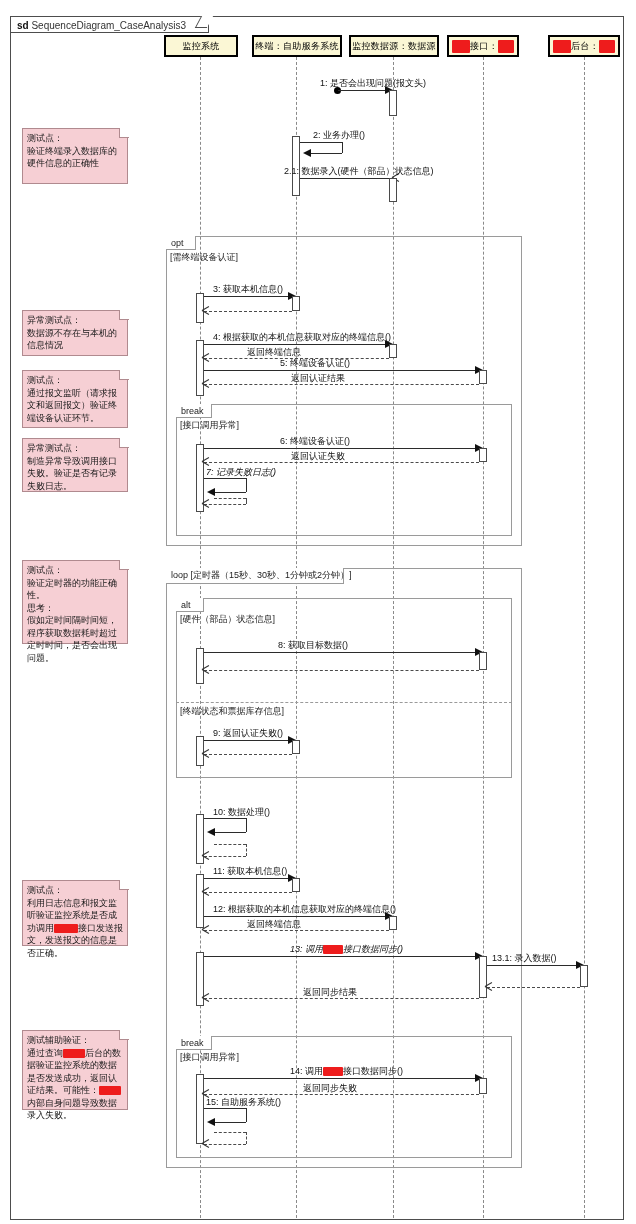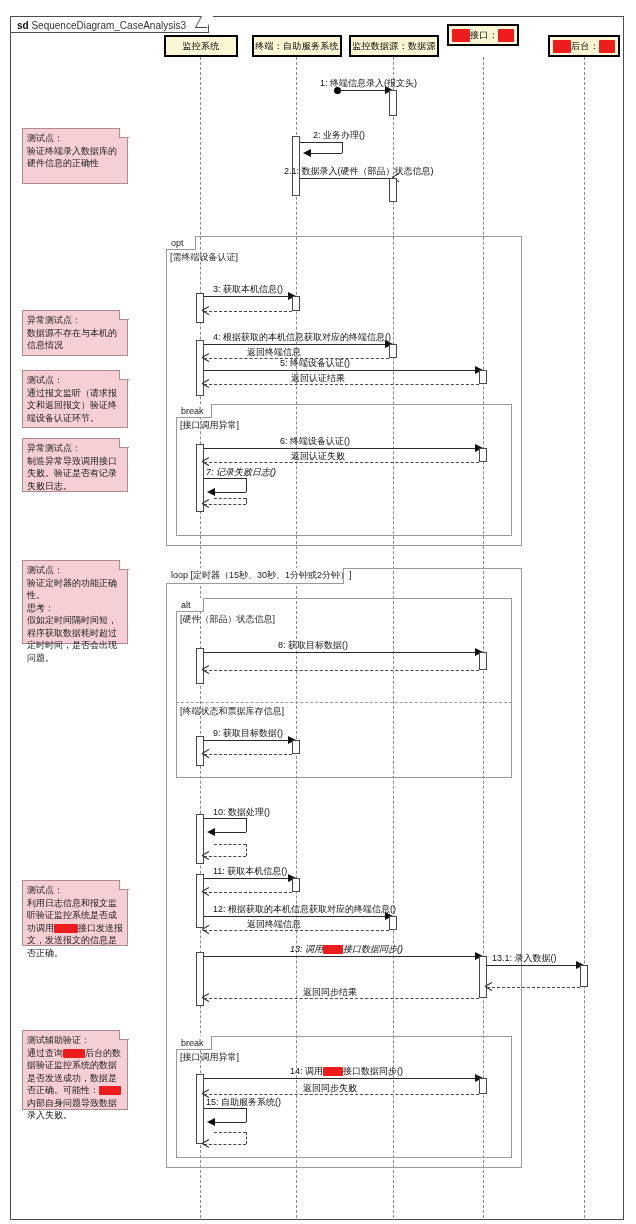--- a/index.html
+++ b/index.html
@@ -76,38 +76,38 @@
   <div class="lifeline-head" style="left:252px;top:27px;width:90px;">
       <span>终端：自助服务系统</span>
     </div>
   <div class="lifeline-line" style="left:296px;top:49px;height:1161px;"></div>
 
   <div class="lifeline-head" style="left:349px;top:27px;width:90px;">
       <span>监控数据源：数据源</span>
     </div>
   <div class="lifeline-line" style="left:393px;top:49px;height:1161px;"></div>
 
-  <div class="lifeline-head" style="left:447px;top:16px;width:72px;">
+  <div class="lifeline-head" style="left:447px;top:27px;width:72px;">
     <span class="redact" style="width:18px;height:13px;"></span>
       <span>接口：</span>
       <span class="redact" style="width:16px;height:13px;"></span>
   </div>
   <div class="lifeline-line" style="left:483px;top:49px;height:1161px;"></div>
 
   <div class="lifeline-head" style="left:548px;top:27px;width:72px;">
     <span class="redact" style="width:18px;height:13px;"></span>
       <span>后台：</span>
       <span class="redact" style="width:16px;height:13px;"></span>
   </div>
   <div class="lifeline-line" style="left:584px;top:49px;height:1161px;"></div>
 
   <div class="found-dot" style="left:334px;top:79px;"></div>
   <div class="msg-line" style="left:338px;top:82px;width:51px;"></div>
   <div class="arrow-solid right" style="left:385px;top:78px;"></div>
-  <div class="msg-label" style="left:320px;top:70px;">1: 终端信息录入(报文头)</div>
+  <div class="msg-label" style="left:320px;top:70px;">1: 是否会出现问题(报文头)</div>
   <div class="activation" style="left:389px;top:82px;height:26px;"></div>
 
   <div class="activation" style="left:292px;top:128px;height:60px;"></div>
   <div class="msg-line" style="left:300px;top:134px;width:42px;"></div>
   <div class="self-v" style="left:342px;top:134px;height:11px;"></div>
   <div class="msg-line" style="left:310px;top:145px;width:32px;"></div>
   <div class="arrow-solid left" style="left:303px;top:141px;"></div>
   <div class="msg-label" style="left:313px;top:122px;">2: 业务办理()</div>
 
   <div class="msg-line" style="left:300px;top:170px;width:89px;"></div>
@@ -184,21 +184,21 @@
   <div class="activation" style="left:479px;top:644px;height:18px;"></div>
   <div class="msg-line ret" style="left:204px;top:662px;width:275px;"></div>
   <div class="arrow-open left" style="left:202px;top:658px;"></div>
 
   <div class="frag-divider" style="left:176px;top:694px;width:336px;"></div>
   <div class="frag-guard" style="left:180px;top:698px;">[终端状态和票据库存信息]</div>
 
   <div class="activation" style="left:196px;top:728px;height:30px;"></div>
   <div class="msg-line" style="left:204px;top:732px;width:88px;"></div>
   <div class="arrow-solid right" style="left:288px;top:728px;"></div>
-  <div class="msg-label" style="left:213px;top:720px;">9: 获取目标数据()</div>
+  <div class="msg-label" style="left:213px;top:720px;">9: 返回认证失败()</div>
   <div class="activation" style="left:292px;top:732px;height:14px;"></div>
   <div class="msg-line ret" style="left:204px;top:746px;width:88px;"></div>
   <div class="arrow-open left" style="left:202px;top:742px;"></div>
 
   <div class="activation" style="left:196px;top:806px;height:50px;"></div>
   <div class="msg-line" style="left:204px;top:810px;width:42px;"></div>
   <div class="self-v" style="left:246px;top:810px;height:14px;"></div>
   <div class="msg-line" style="left:214px;top:824px;width:32px;"></div>
   <div class="arrow-solid left" style="left:207px;top:820px;"></div>
   <div class="msg-label" style="left:213px;top:799px;">10: 数据处理()</div>
@@ -283,16 +283,16 @@
 验证定时器的功能正确性。
 思考：
 假如定时间隔时间短，程序获取数据耗时超过定时时间，是否会出现问题。</div>
   <div class="note-fold" style="left:119px;top:552px;"></div>
 
   <div class="note" style="left:22px;top:872px;width:106px;height:66px;"><span>测试点：
 利用日志信息和报文监听验证监控系统是否成功调用</span><span class="redact" style="width:24px;height:9px;"></span><span>接口发送报文，发送报文的信息是否正确。</span></div>
   <div class="note-fold" style="left:119px;top:872px;"></div>
 
   <div class="note" style="left:22px;top:1022px;width:106px;height:80px;"><span>测试辅助验证：
-通过查询</span><span class="redact" style="width:22px;height:9px;"></span><span>后台的数据验证监控系统的数据是否发送成功，数据是否正确。</span><span>可能性：</span><span class="redact" style="width:22px;height:9px;"></span><span>内部自身问题导致数据录入失败。</span></div>
+通过查询</span><span class="redact" style="width:22px;height:9px;"></span><span>后台的数据验证监控系统的数据是否发送成功，返回认证结果。</span><span>可能性：</span><span class="redact" style="width:22px;height:9px;"></span><span>内部自身问题导致数据录入失败。</span></div>
   <div class="note-fold" style="left:119px;top:1022px;"></div>
 
 </div>
 
 </body></html>

